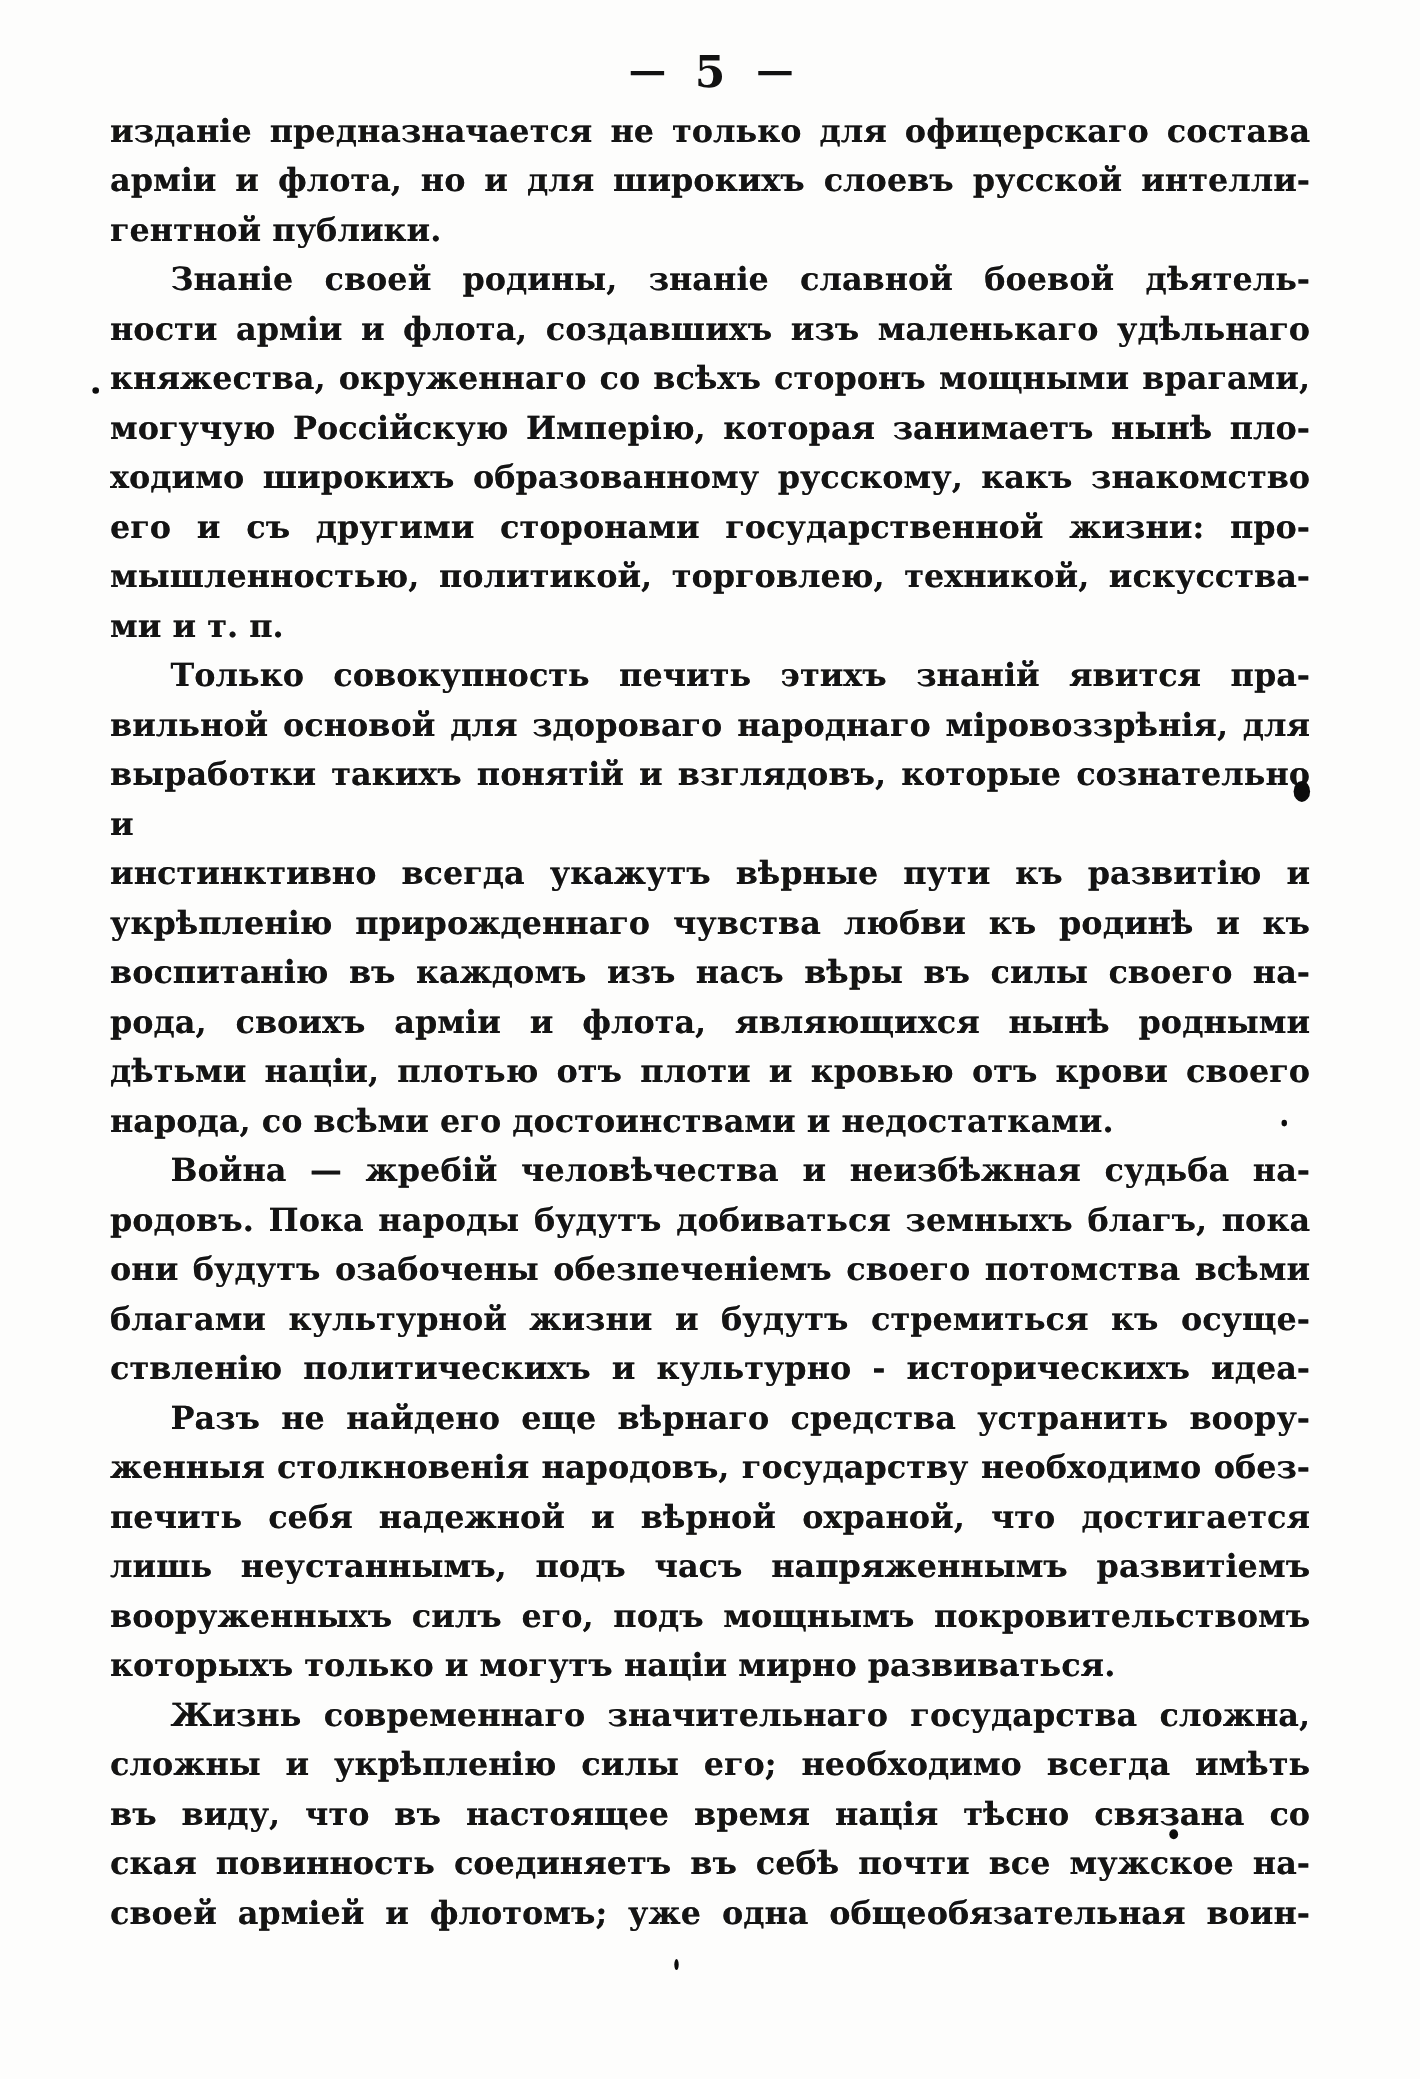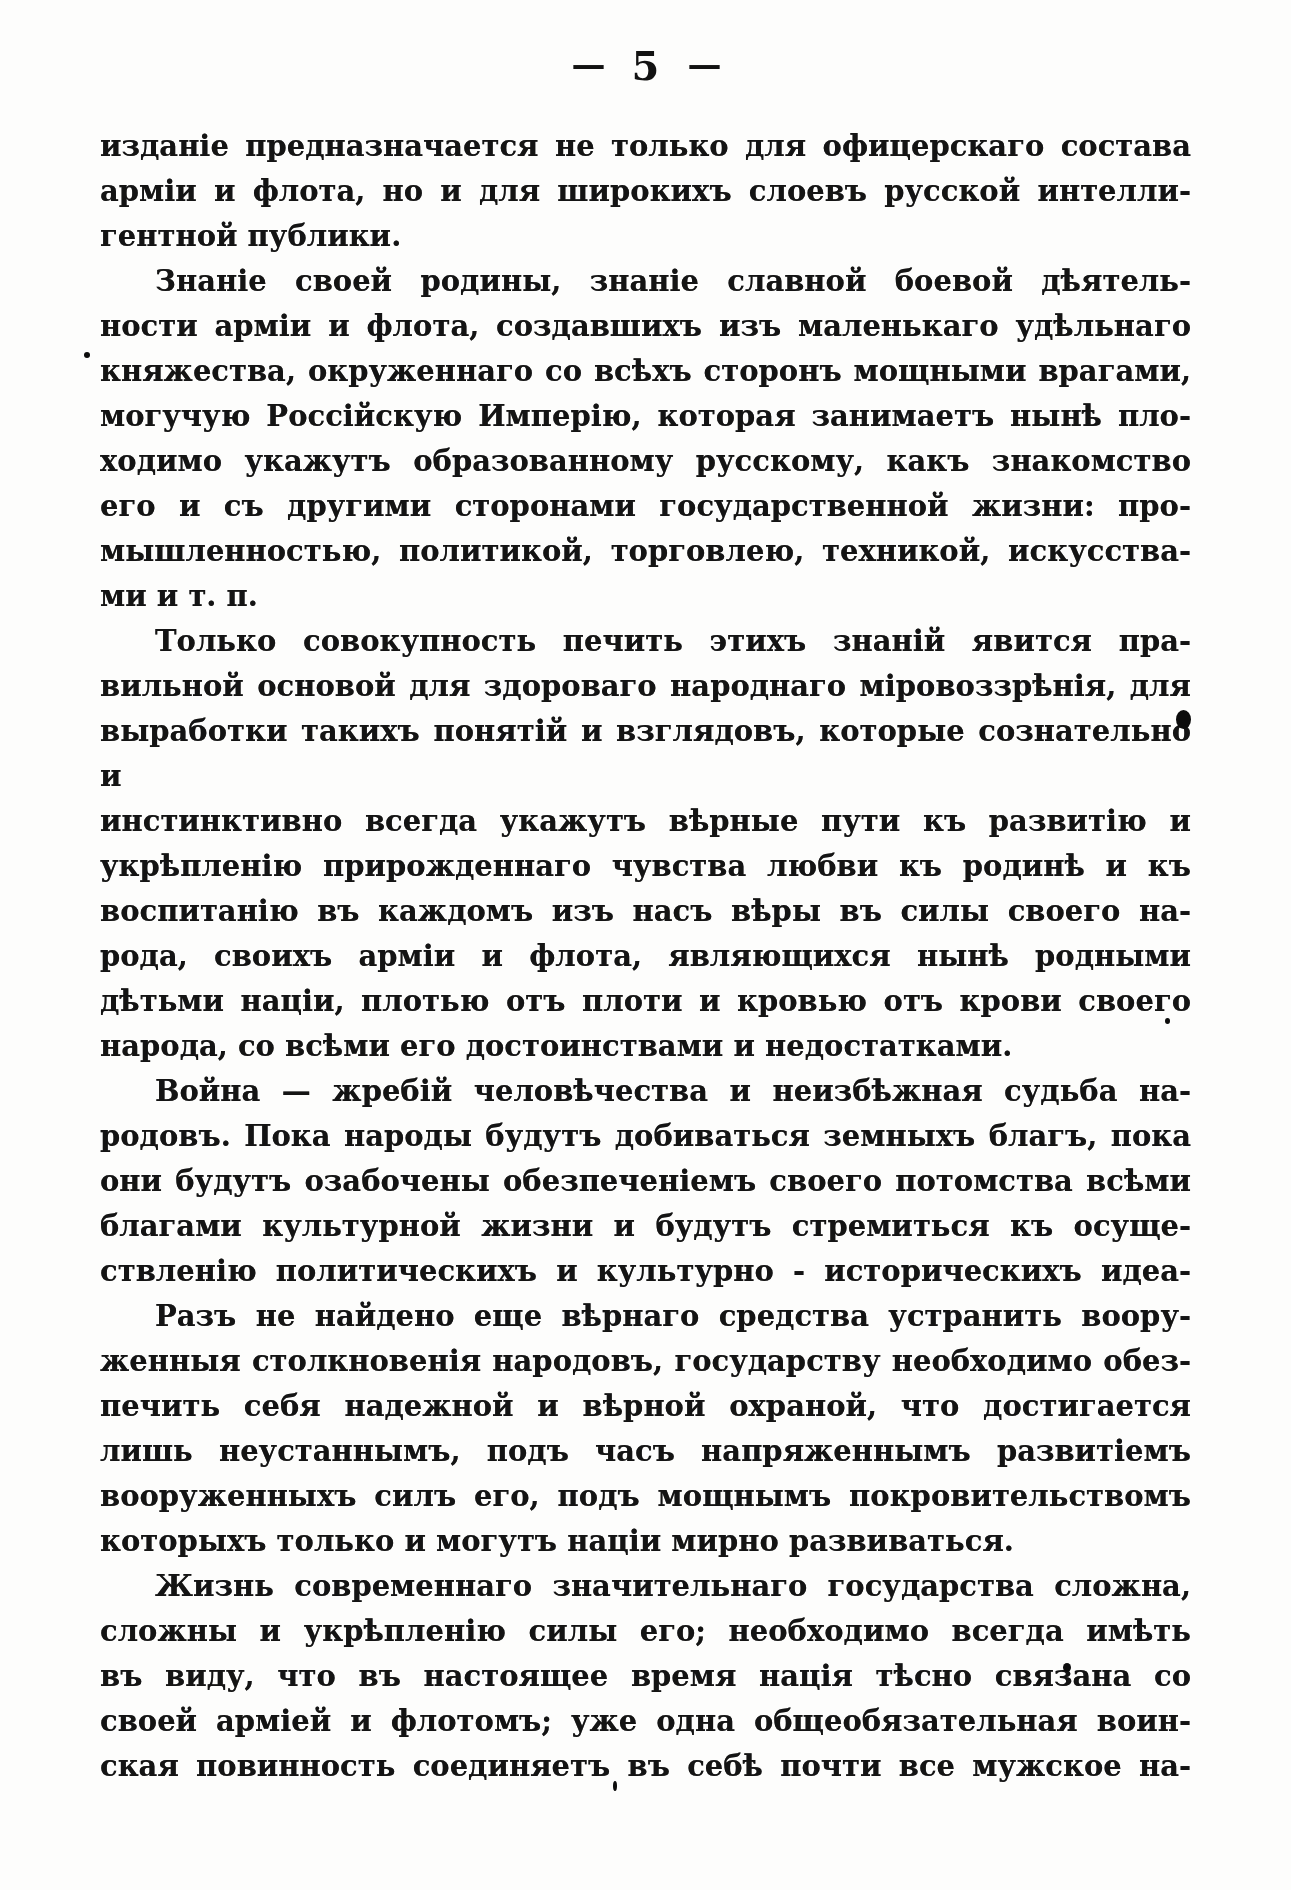--- a/index.html
+++ b/index.html
@@ -40,21 +40,20 @@
   }
   .text-block {
     position: absolute;
     top: 97px;
     left: 100px;
     width: 1091px;
     font-size: 29px;
     font-weight: bold;
     line-height: 45px;
     text-shadow: 0 0 0.5px rgba(0,0,0,0.55);
-    margin-top: 27px;
   }
   .line {
     width: 100%;
     text-align: justify;
     text-align-last: justify;
     white-space: normal;
   }
   .line.last {
     text-align-last: left;
   }
@@ -79,21 +78,21 @@
   </div>
 
   <div class="text-block" id="text-block">
       <div class="line">изданіе предназначается  не только для офицерскаго состава</div>
       <div class="line">арміи и флота, но и для широкихъ слоевъ русской интелли-</div>
       <div class="line last">гентной публики.</div>
       <div class="line indent">Знаніе своей родины, знаніе славной боевой дѣятель-</div>
       <div class="line">ности арміи и флота, создавшихъ изъ маленькаго удѣльнаго</div>
       <div class="line">княжества, окруженнаго со всѣхъ сторонъ мощными врагами,</div>
       <div class="line">могучую Россійскую Имперію, которая  занимаетъ нынѣ пло-</div>
-      <div class="line">ходимо укажутъ образованному русскому, какъ знакомство</div>
+      <div class="line">ходимо широкихъ образованному русскому, какъ знакомство</div>
       <div class="line">его и съ другими сторонами государственной жизни: про-</div>
       <div class="line">мышленностью, политикой, торговлею, техникой, искусства-</div>
       <div class="line last">ми и т. п.</div>
       <div class="line indent">Только совокупность печить этихъ знаній явится пра-</div>
       <div class="line">вильной основой для здороваго народнаго міровоззрѣнія, для</div>
       <div class="line">выработки такихъ понятій и взглядовъ, которые сознательно и</div>
       <div class="line">инстинктивно всегда укажутъ вѣрные пути къ развитію и</div>
       <div class="line">укрѣпленію прирожденнаго чувства любви къ родинѣ и къ</div>
       <div class="line">воспитанію въ каждомъ изъ насъ вѣры въ силы своего на-</div>
       <div class="line">рода, своихъ арміи и флота, являющихся нынѣ родными</div>
@@ -106,22 +105,22 @@
       <div class="line">ствленію политическихъ и культурно - историческихъ идеа-</div>
       <div class="line indent">Разъ не найдено еще вѣрнаго средства устранить воору-</div>
       <div class="line">женныя столкновенія народовъ, государству необходимо обез-</div>
       <div class="line">печить себя надежной и вѣрной охраной, что достигается</div>
       <div class="line">лишь неустаннымъ, подъ часъ напряженнымъ развитіемъ</div>
       <div class="line">вооруженныхъ силъ его, подъ мощнымъ покровительствомъ</div>
       <div class="line last">которыхъ только и могутъ націи мирно развиваться.</div>
       <div class="line indent">Жизнь современнаго значительнаго государства сложна,</div>
       <div class="line">сложны и укрѣпленію силы его; необходимо всегда имѣть</div>
       <div class="line">въ виду, что въ настоящее время нація тѣсно связана со</div>
+      <div class="line">ская повинность соединяетъ въ себѣ почти все мужское на-</div>
       <div class="line">своей арміей и флотомъ; уже одна общеобязательная воин-</div>
-      <div class="line">ская повинность соединяетъ въ себѣ почти все мужское на-</div>
     </div>
 
   <div id="specks">
       <div class="speck" style="left: 84px; top: 352px; width: 6px; height: 6px;"></div>
       <div class="speck" style="left: 1176px; top: 710px; width: 15px; height: 19px;"></div>
       <div class="speck" style="left: 1165px; top: 1018px; width: 5px; height: 6px;"></div>
       <div class="speck" style="left: 1063px; top: 1663px; width: 8px; height: 9px;"></div>
       <div class="speck" style="left: 613px; top: 1781px; width: 4px; height: 10px;"></div>
     </div>
 

